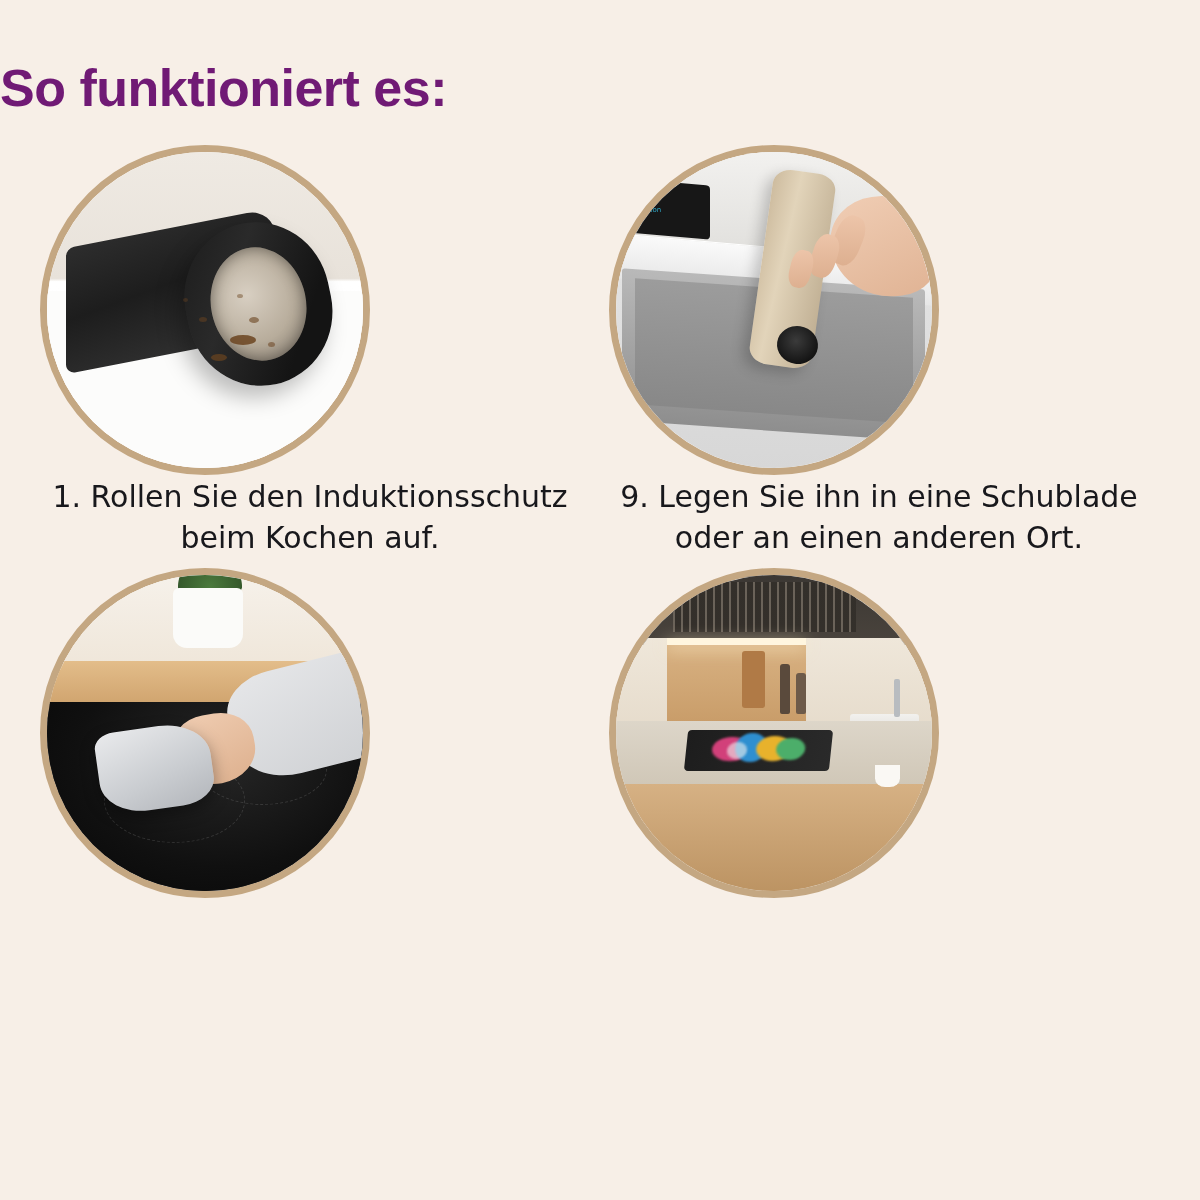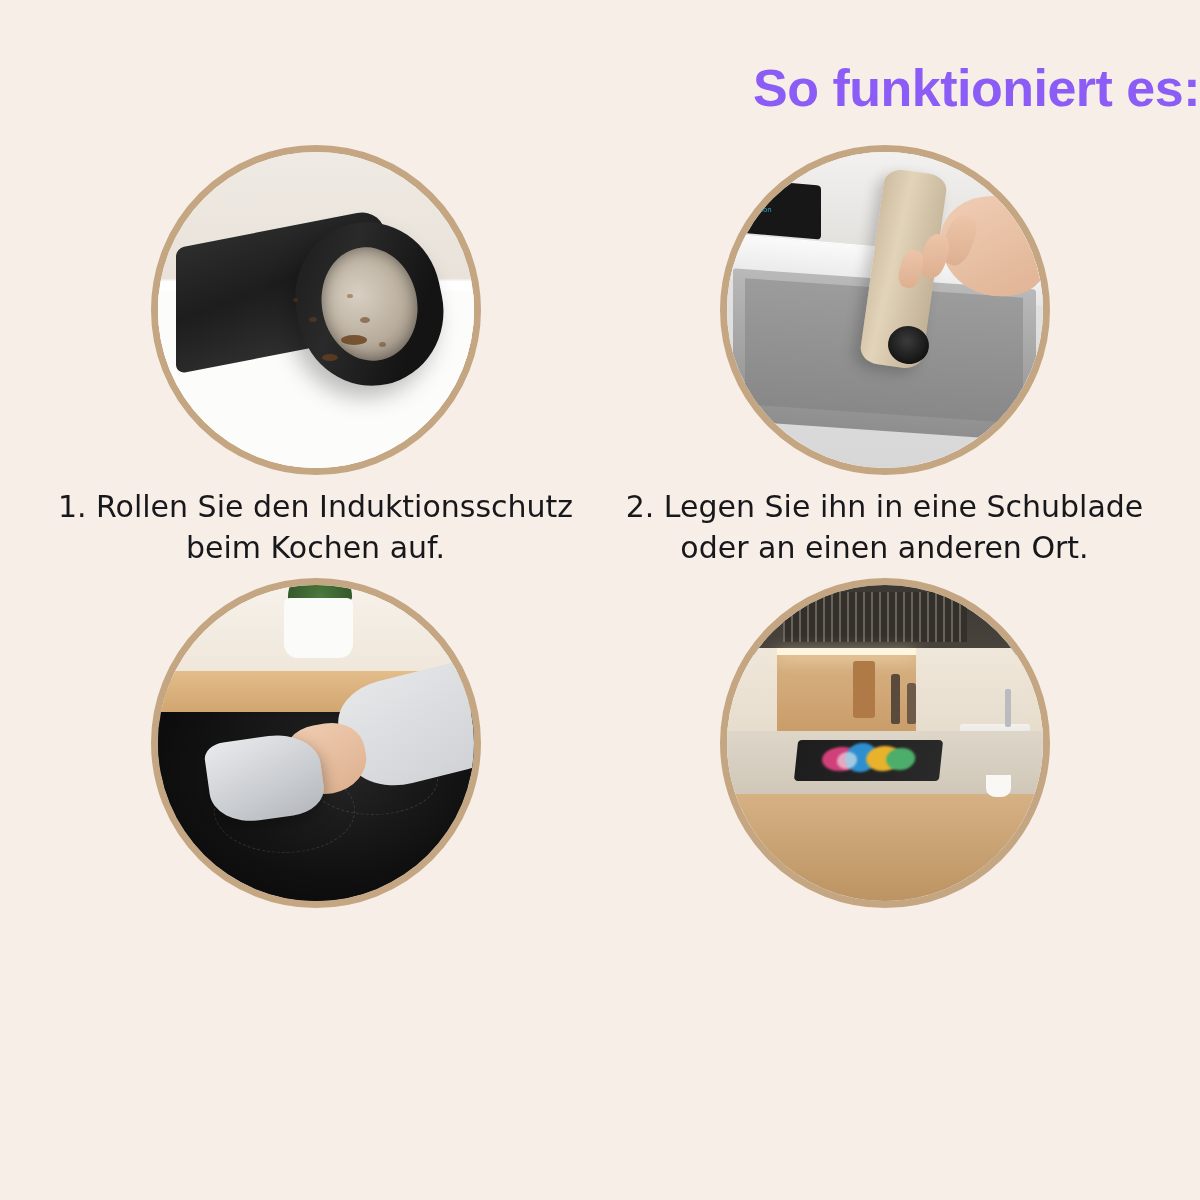--- a/index.html
+++ b/index.html
@@ -14,55 +14,54 @@
     overflow: hidden;
   }
   .page {
     position: relative;
     width: 1200px;
     height: 1200px;
     background: #f7efe7;
     box-sizing: border-box;
   }
   .title {
-    text-align: right;
+    text-align: left;
     font-size: 52px;
     font-weight: 800;
     letter-spacing: -0.5px;
-    color: #8b5cf6;
+    color: #701a75;
     margin: 0;
     padding-top: 60px;
     line-height: 1.1;
   }
   .grid {
     display: grid;
     grid-template-columns: 1fr 1fr;
     grid-template-rows: auto auto;
     column-gap: 18px;
     row-gap: 10px;
     padding: 28px 40px 0 40px;
     box-sizing: border-box;
   }
   .cell {
     display: flex;
     flex-direction: column;
-    align-items: center;
   }
   .circle {
     width: 330px;
     height: 330px;
     border-radius: 50%;
     border: 7px solid #c4a782;
     overflow: hidden;
     position: relative;
     background: #ffffff;
     box-sizing: border-box;
   }
   .caption {
-    margin-top: 12px;
+    margin-top: 2px;
     width: 540px;
     text-align: center;
     font-size: 30px;
     line-height: 1.35;
     color: #18181c;
     font-family: "DejaVu Sans", sans-serif;
   }
 
   
   .s1 {
@@ -371,21 +370,21 @@
           <div class="drawerbox"></div>
           <div class="drawerinner"></div>
           <div class="roll2"></div>
           <div class="roll2end"></div>
           <div class="hand"></div>
           <div class="finger" style="right:22%;top:20%;width:9%;height:16%;transform:rotate(22deg);"></div>
           <div class="finger" style="right:30%;top:26%;width:8%;height:14%;transform:rotate(18deg);"></div>
           <div class="finger" style="right:38%;top:31%;width:7%;height:12%;transform:rotate(14deg);"></div>
         </div>
       </div>
-      <div class="caption">2. Legen Sie ihn in eine Schublade oder an einen anderen Ort.</div>
+      <div class="caption">9. Legen Sie ihn in eine Schublade oder an einen anderen Ort.</div>
     </div>
 
     <div class="cell">
       <div class="circle">
         <div class="s3">
           <div class="wall"></div>
           <div class="counter"></div>
           <div class="plant"></div>
           <div class="pot"></div>
           <div class="hob3"></div>

